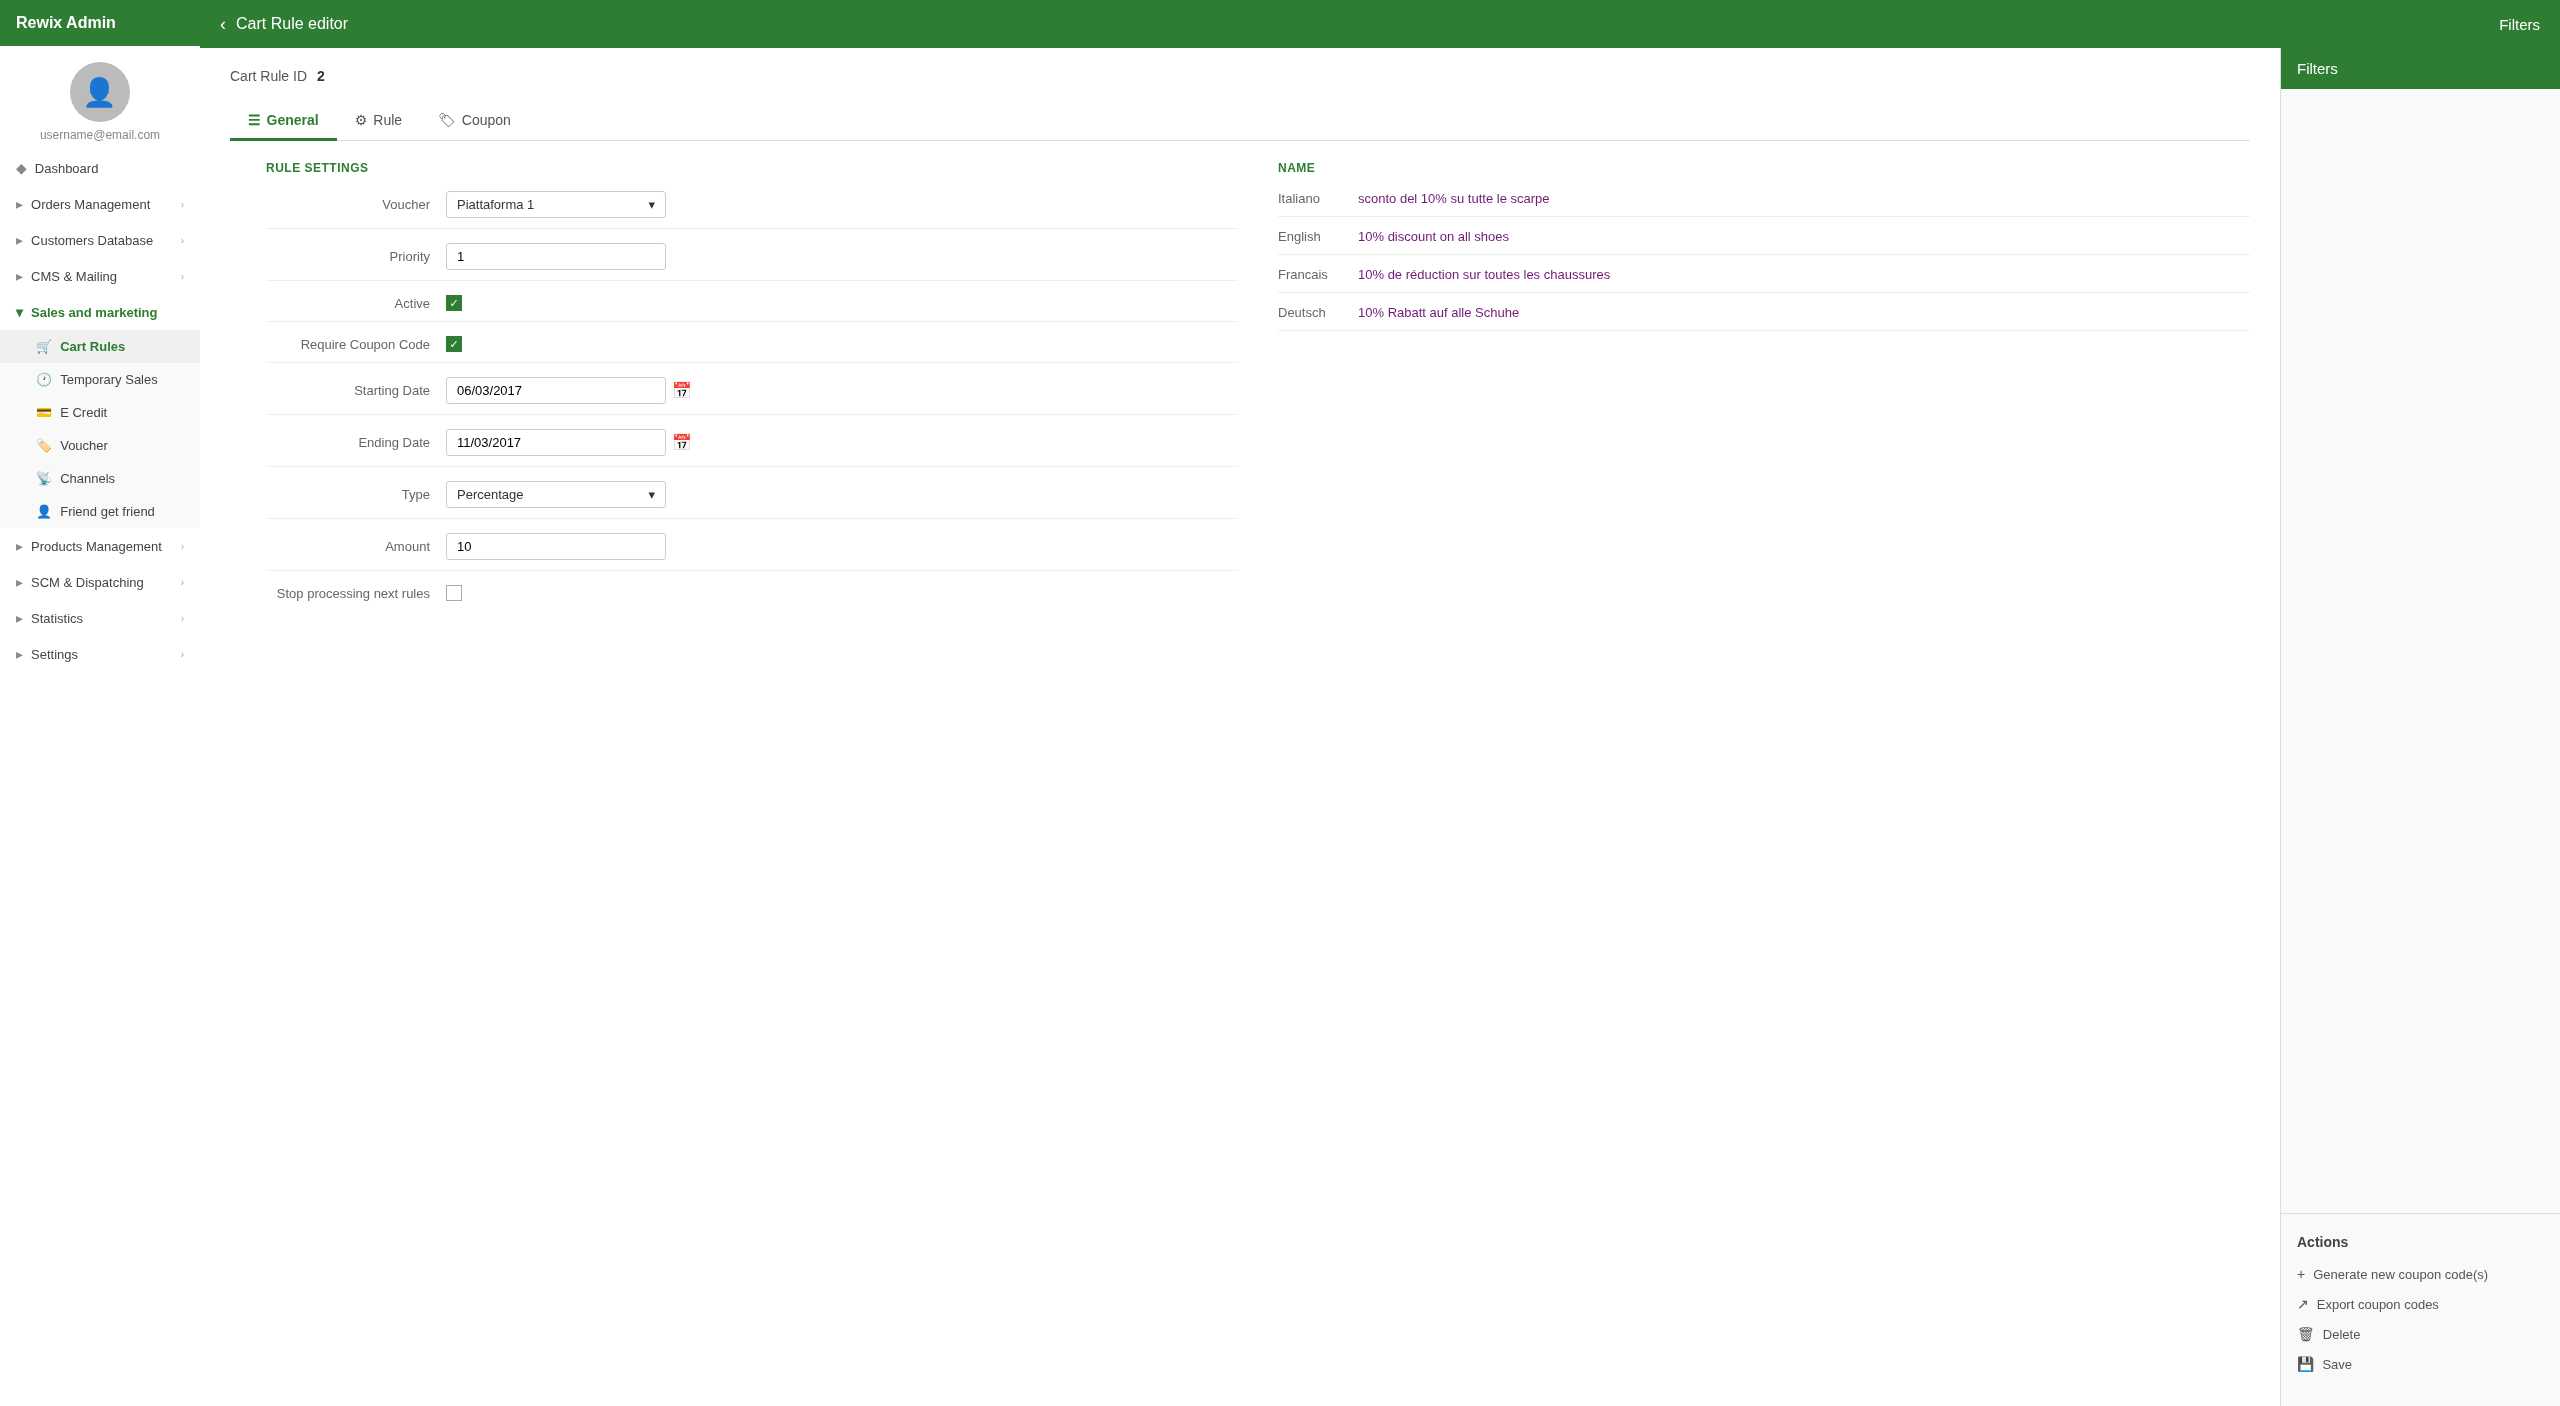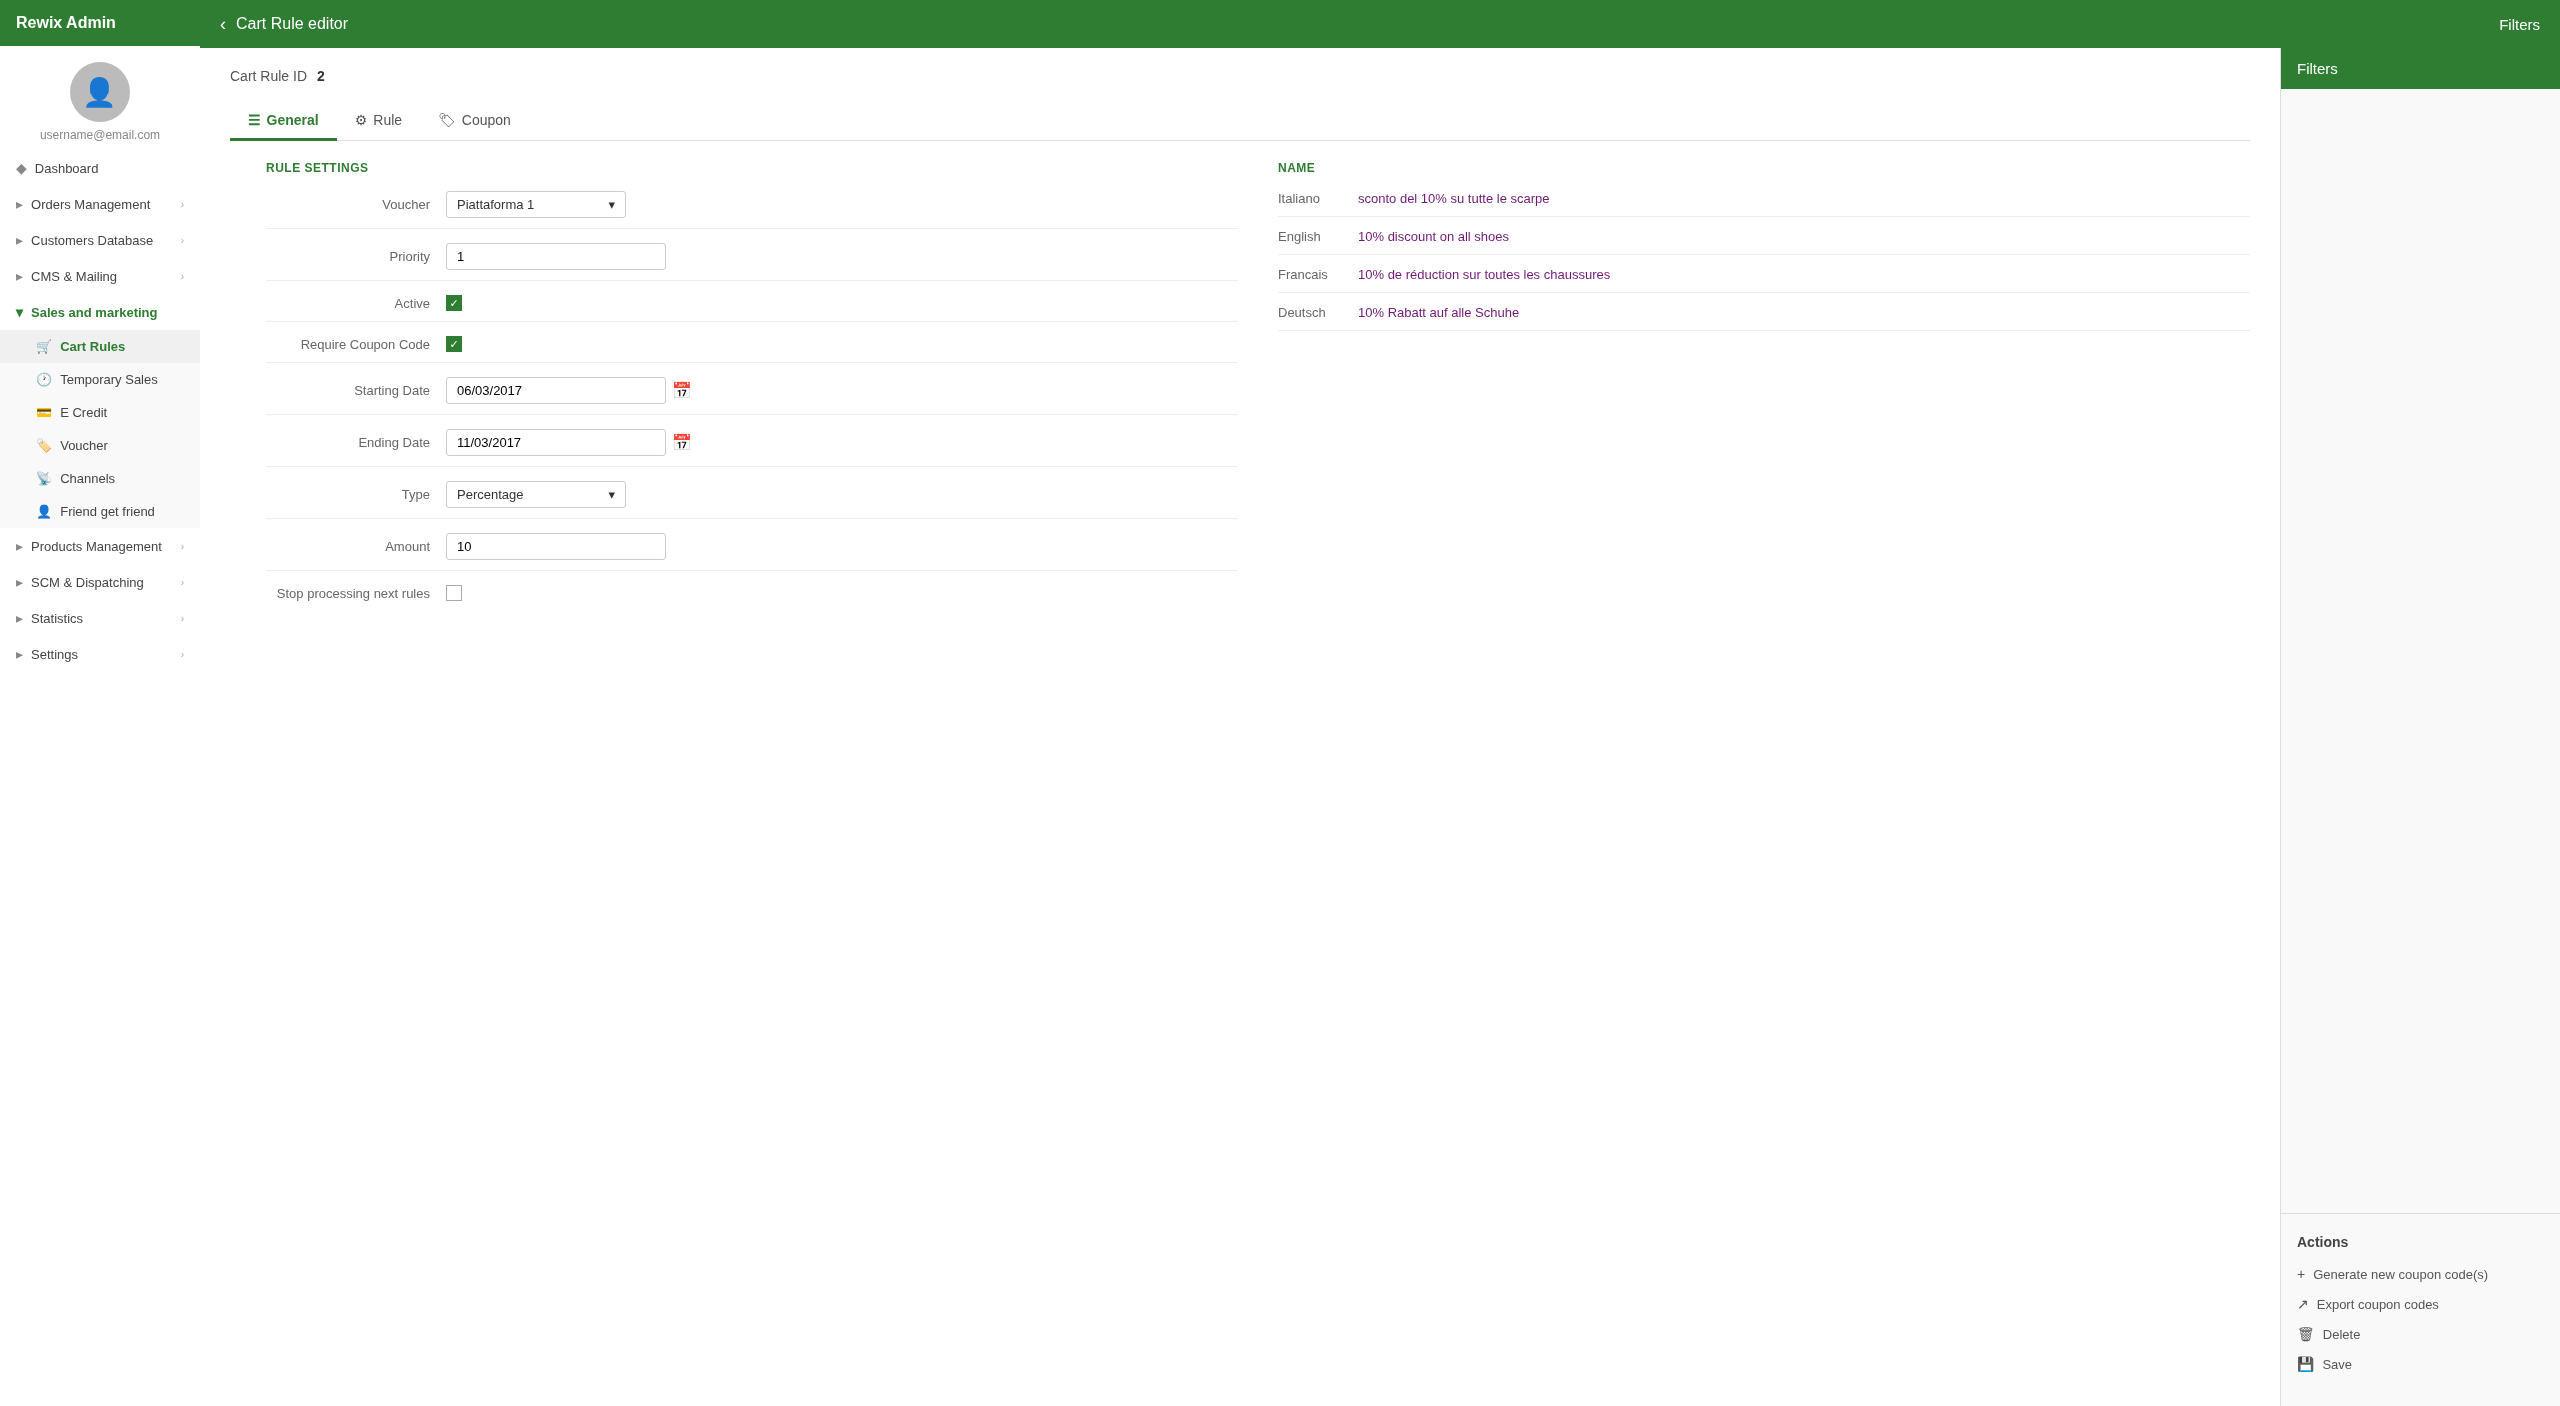--- a/index.html
+++ b/index.html
@@ -149,21 +149,21 @@
       text-align: right; padding-right: 16px;
       color: #666; font-size: 13px;
     }
     .form-control {
       flex: 1;
       display: flex; align-items: center; gap: 6px;
     }
     .form-select {
       border: 1px solid #ccc; border-radius: 3px;
       padding: 5px 10px; font-size: 13px;
-      background: #fff; width: 180px; cursor: pointer;
+      background: #fff; width: 220px; cursor: pointer;
       display: flex; align-items: center; justify-content: space-between;
     }
     .form-input {
       border: 1px solid #ccc; border-radius: 3px;
       padding: 5px 10px; font-size: 13px; width: 220px;
     }
     .calendar-icon { color: #aaa; font-size: 16px; }
     .checkbox-green {
       width: 16px; height: 16px;
       border: 1px solid #2e7d32; background: #2e7d32;

